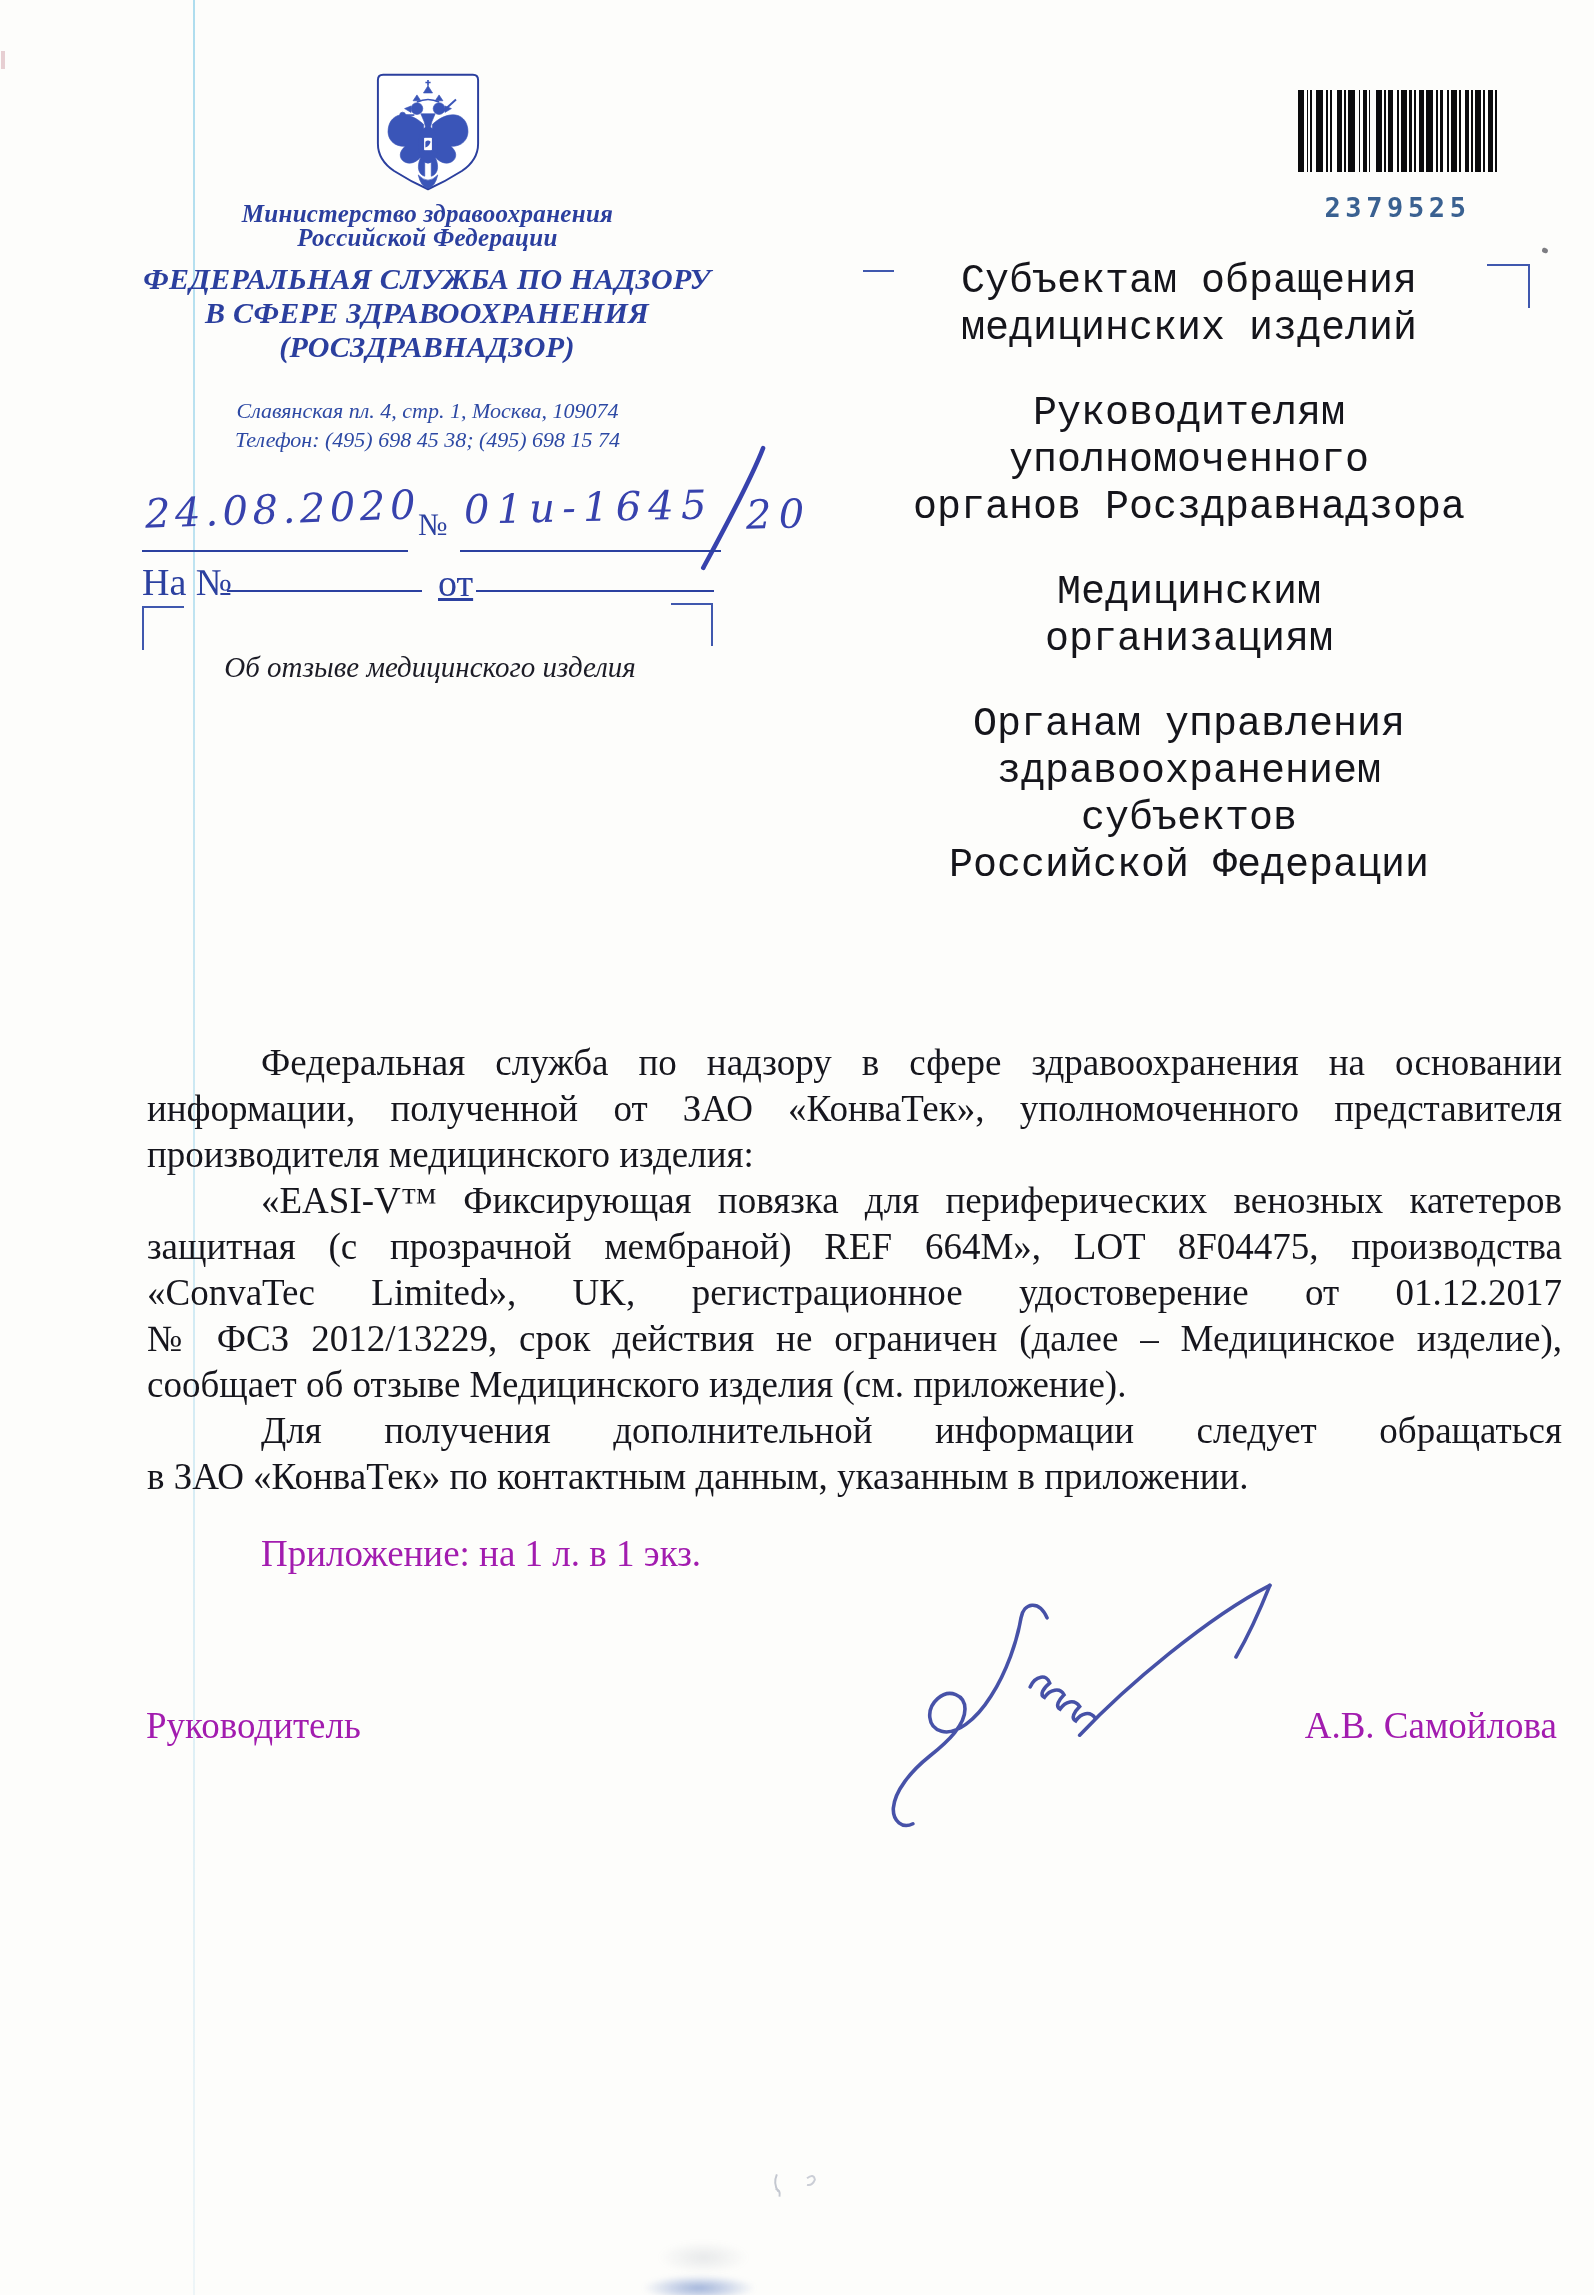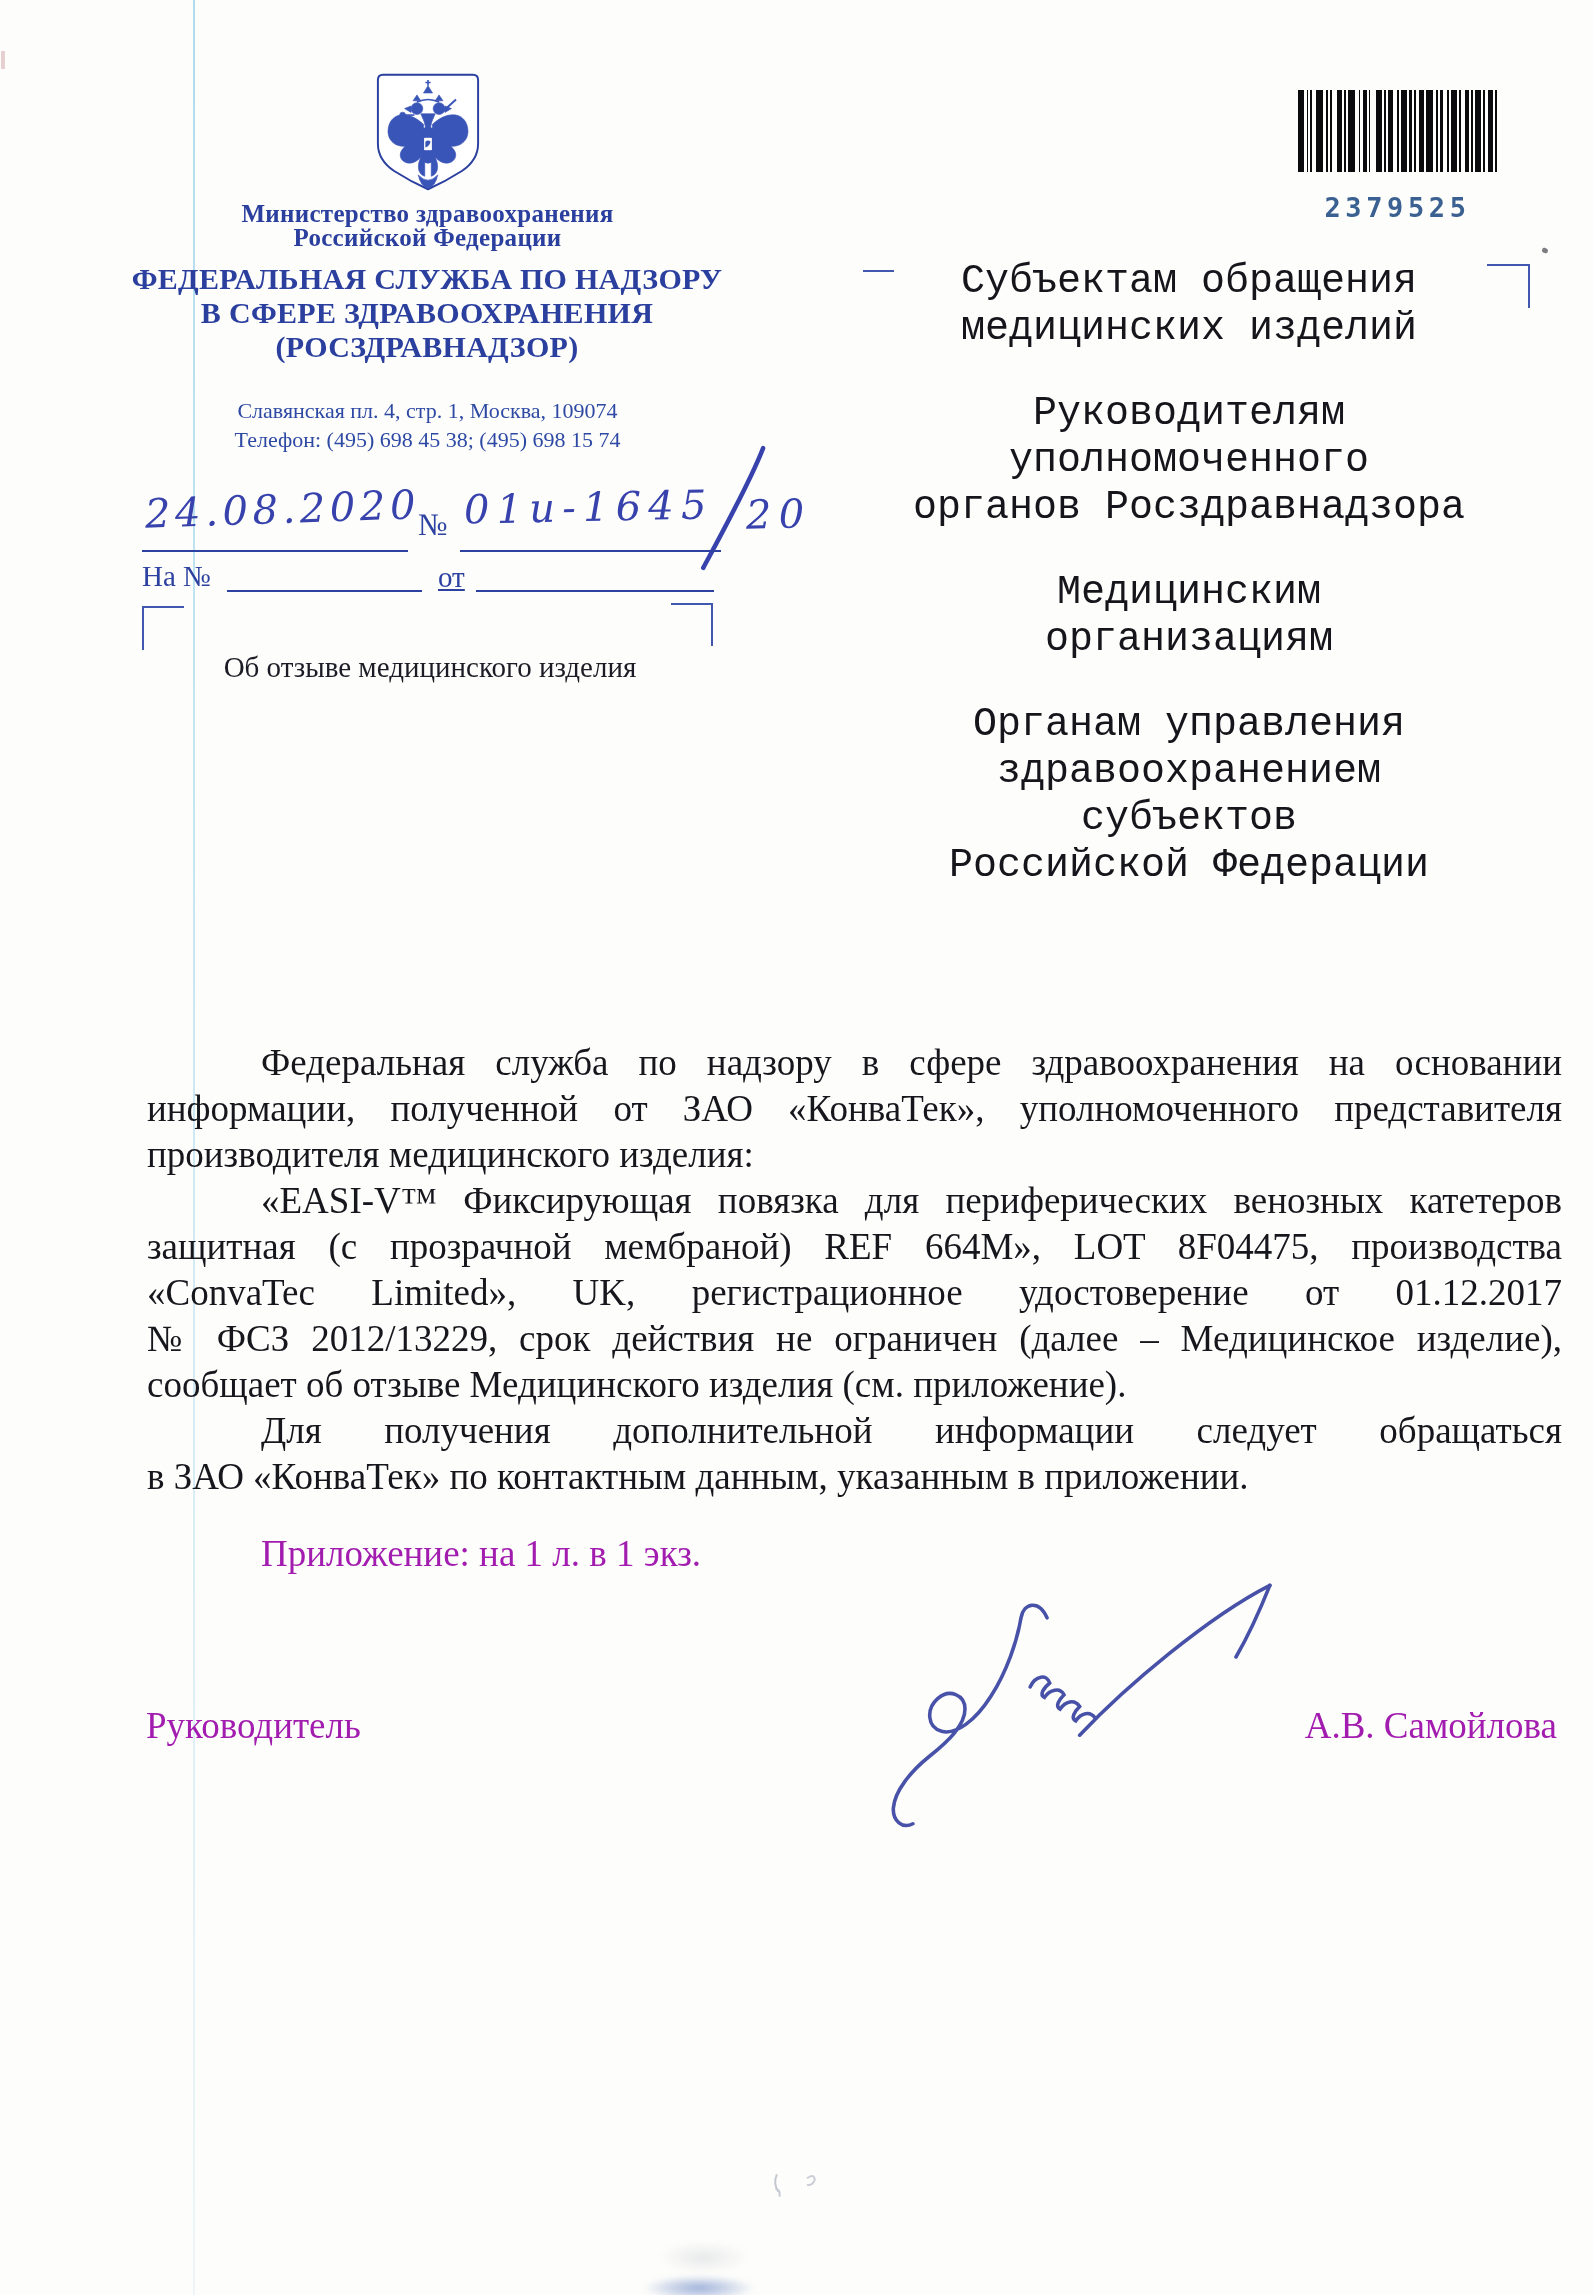--- a/index.html
+++ b/index.html
@@ -2,32 +2,32 @@
 <html style="font-size:10.4px"><head>
 <meta charset="utf-8">
 <style>
   html,body{margin:0;padding:0;background:#888;}
   #page{
     position:relative;width:1595px;height:2295px;margin:0 auto;
     background:#fdfdfb;overflow:hidden;
     font-family:"Liberation Serif","DejaVu Serif",serif;color:#1c1c24;
   }
   .abs{position:absolute;}
-  .center{text-align:center;}
+  .center{text-align:center;font-style:italic;}
   
   .ministry{font-size:25px;font-weight:bold;line-height:24px;color:#2b3f9e;letter-spacing:0.3px;}
   .service{font-size:30px;font-weight:bold;line-height:34px;color:#2b3f9e;letter-spacing:0.3px;}
   .addr{font-size:22px;line-height:29px;color:#2d49a4;}
   
   .hand{font-family:"DejaVu Serif",serif;font-style:italic;color:#3742ad;}
   .hand-date{font-size:40px;letter-spacing:4.6px;transform:rotate(-2deg);}
   .hand-num{font-size:40px;letter-spacing:7.2px;transform:rotate(-1.2deg);}
   .printed-blue{color:#2c41a0;}
   .no-sign{font-size:31px;}
-  .na-label{font-size:29px;}
+  .na-label{font-size:38px;}
   .u-line{height:2px;background:#2c41a0;}
   .bracket{background:#4058ae;}
   
   .subject{font-size:29px;color:#1c1c26;}
   
   .recipients{width:554px;text-align:center;font-size:40px;line-height:47px;color:#15151b;}
   .recipient-block{margin-bottom:38px;}
   
   #barcode-bars{display:flex;align-items:stretch;height:82px;}
   #barcode-bars span{display:block;height:100%;background:#0b0b0d;}

